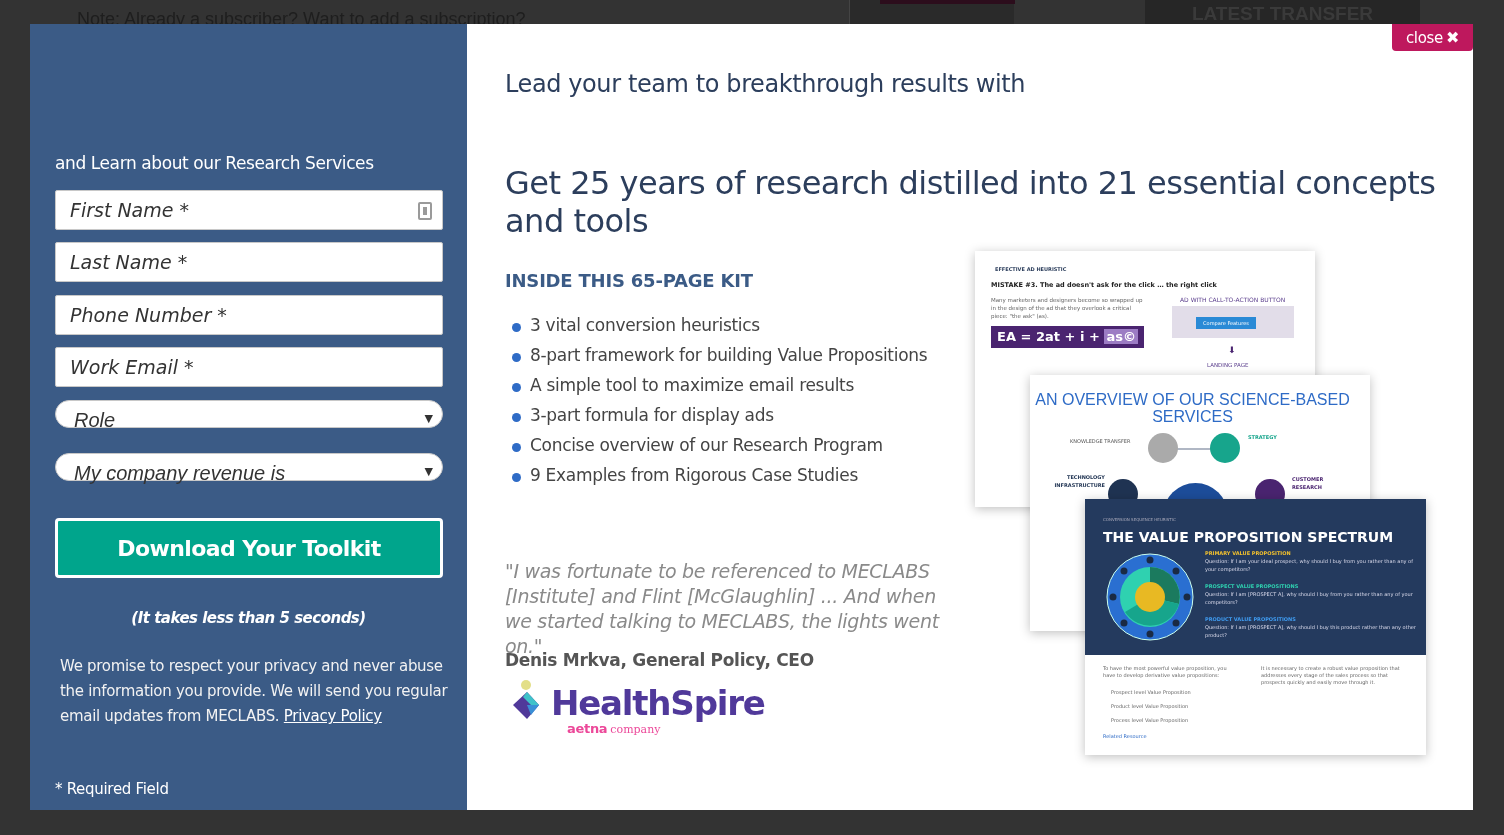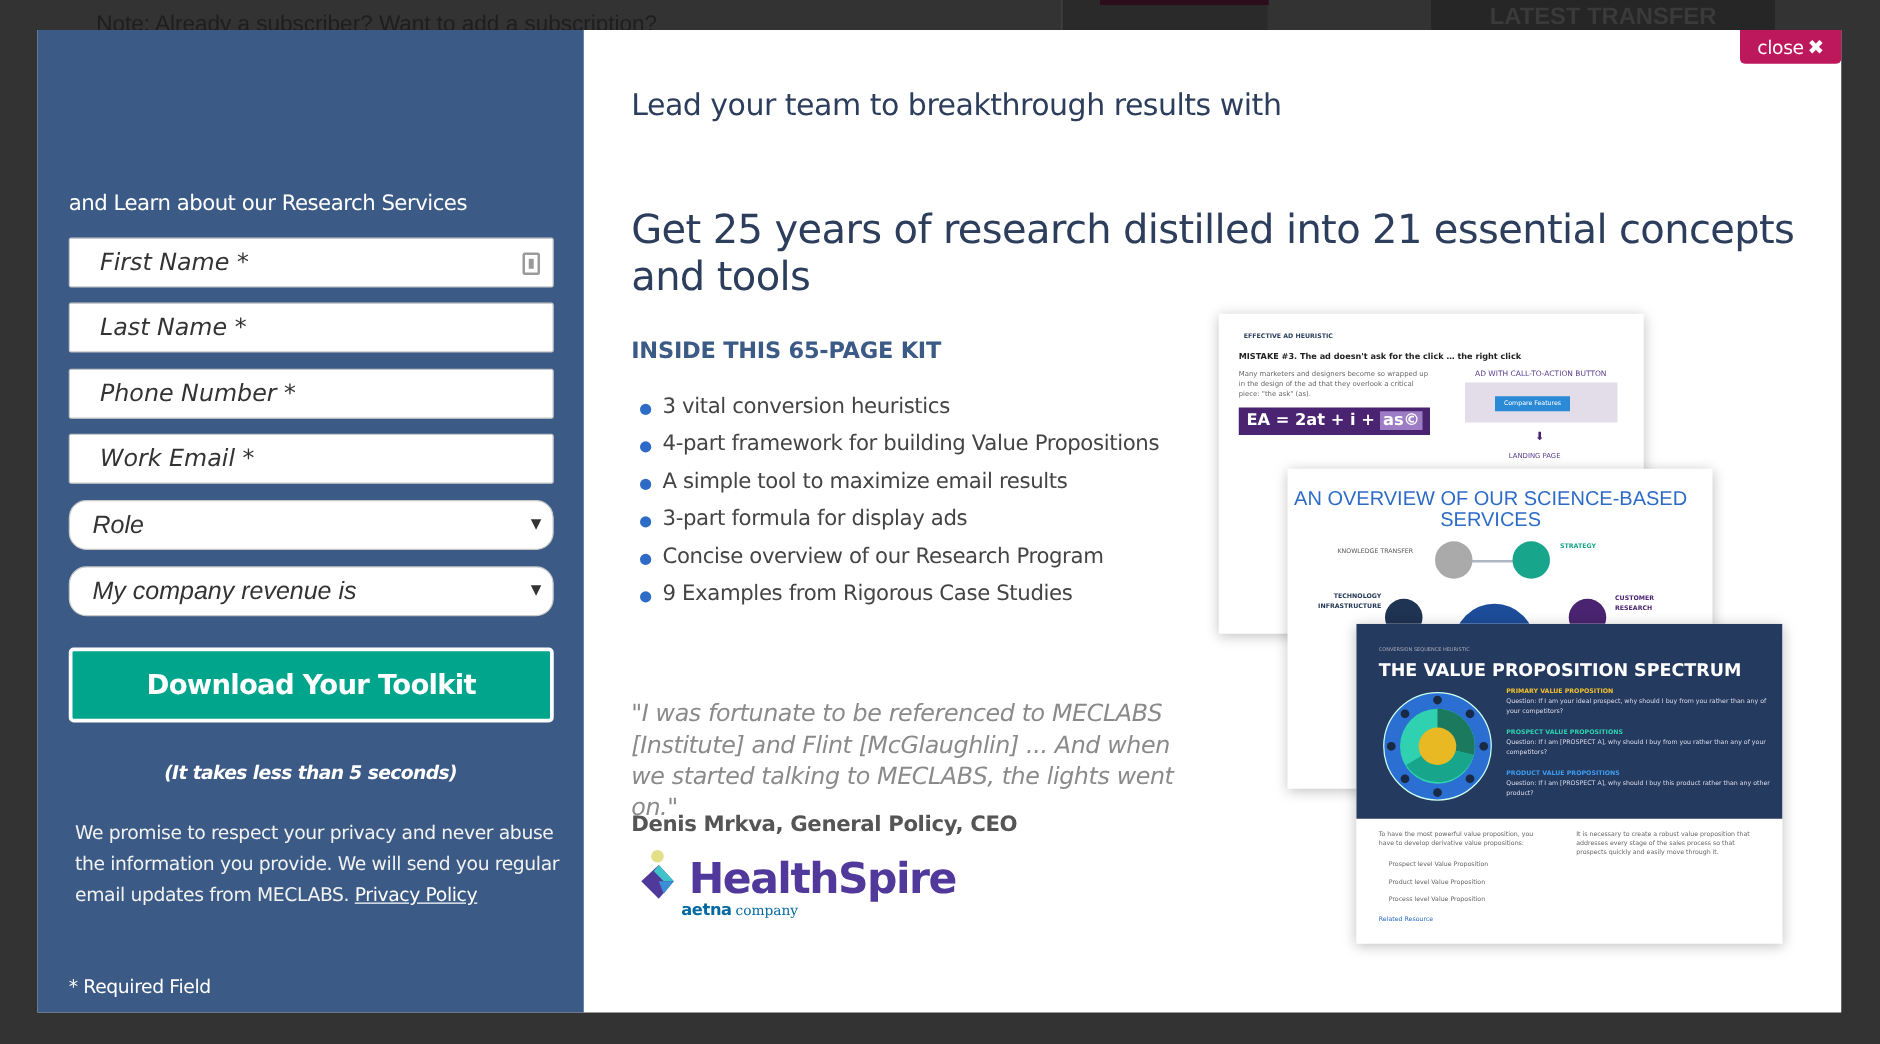--- a/index.html
+++ b/index.html
@@ -11,46 +11,46 @@
   .bg-thumb { position: absolute; left: 849px; top: 0; width: 165px; height: 24px; background: #2a2a2a; border-left: 1px solid #444; }
   .bg-thumb .strip { position: absolute; left: 30px; top: 0; width: 135px; height: 4px; background: #2c0d1c; }
   .bg-interview { position: absolute; left: 1145px; top: 0; width: 275px; height: 24px; background: #262626; color: #3a3a3a; font-weight: bold; font-size: 19px; text-align: center; line-height: 28px; font-family: "Liberation Sans", sans-serif; }
 
   
   .modal { position: absolute; left: 30px; top: 24px; width: 1443px; height: 786px; background: #ffffff; }
   .left { position: absolute; left: 0; top: 0; width: 437px; height: 786px; background: #3b5b86; color: #fff; }
   .left h1 { position: absolute; left: 25px; top: 44px; width: 400px; font-family: "DejaVu Sans", sans-serif; font-weight: normal; font-size: 33px; line-height: 35px; letter-spacing: -0.6px; }
   .left .sub { position: absolute; left: 25px; top: 129px; font-size: 17px; letter-spacing: -0.4px; }
   .field { position: absolute; left: 25px; width: 388px; height: 40px; background: #fff; border: 1px solid #c8c8c8; border-radius: 2px; }
-  .field input { width: 100%; height: 100%; border: none; background: transparent; padding-left: 24px; font-family: "DejaVu Sans", sans-serif; font-style: italic; font-size: 19px; color: #333; outline: none; }
+  .field input { width: 100%; height: 100%; border: none; background: transparent; padding-left: 14px; font-family: "DejaVu Sans", sans-serif; font-style: italic; font-size: 19px; color: #333; outline: none; }
   .field input::placeholder { color: #333; }
   .field .contact-icon { position: absolute; right: 10px; top: 11px; width: 14px; height: 18px; border: 2px solid #9a9a9a; border-radius: 2px; }
   .field .contact-icon::after { content: ""; position: absolute; left: 3px; top: 3px; width: 4px; height: 8px; background: #9a9a9a; }
-  .select { position: absolute; left: 25px; width: 388px; height: 40px; background: #fff; border: 1px solid #c8c8c8; border-radius: 14px; }
+  .select { position: absolute; left: 25px; width: 388px; height: 28px; background: #fff; border: 1px solid #c8c8c8; border-radius: 14px; }
   .select .val { position: absolute; left: 18px; top: 8px; font-family: "Liberation Sans", sans-serif; font-style: italic; font-size: 20px; color: #333; }
   .select .arrow { position: absolute; right: 9px; top: 11px; font-size: 11px; color: #333; }
   .dl-btn { position: absolute; left: 25px; top: 494px; width: 388px; height: 60px; background: #00a58c; border: 3px solid #ffffff; border-radius: 4px; color: #fff; font-family: "DejaVu Sans", sans-serif; font-weight: bold; font-size: 22px; letter-spacing: -0.6px; cursor: pointer; }
   .takes { position: absolute; left: 0; width: 437px; top: 585px; text-align: center; font-weight: bold; font-style: italic; font-size: 15px; letter-spacing: -0.5px; }
   .privacy { position: absolute; left: 30px; top: 630px; width: 390px; font-size: 15px; line-height: 25px; letter-spacing: -0.3px; color: #f2f2f2; }
   .privacy a { color: #fff; text-decoration: underline; }
   .req { position: absolute; left: 25px; top: 756px; font-size: 15px; letter-spacing: -0.3px; }
 
   .right { position: absolute; left: 437px; top: 0; width: 1006px; height: 786px; }
   .lead { position: absolute; left: 38px; top: 46px; color: #2c3e5c; font-size: 24px; letter-spacing: -0.4px; }
   .title { position: absolute; left: 37px; top: 76px; color: #2c3e5c; font-size: 46px; letter-spacing: -0.6px; font-weight: normal; }
   .tagline { position: absolute; left: 38px; top: 140px; color: #2c3e5c; font-size: 32px; letter-spacing: -0.5px; }
   .kit-h { position: absolute; left: 38px; top: 246px; color: #3b5b86; font-weight: bold; font-size: 18px; letter-spacing: -0.2px; }
   .kit-list { position: absolute; left: 45px; top: 286px; list-style: none; }
   .kit-list li { position: relative; padding-left: 18px; height: 30px; line-height: 30px; font-size: 17px; color: #444; letter-spacing: -0.3px; }
   .kit-list li .dot { position: absolute; left: 0; top: 13px; width: 9px; height: 9px; border-radius: 50%; background: #2e6bc6; }
   .quote { position: absolute; left: 38px; top: 535px; width: 450px; font-style: italic; font-size: 19px; line-height: 25px; color: #8a8a8a; letter-spacing: -0.3px; font-weight: 300; }
   .author { position: absolute; left: 38px; top: 626px; font-weight: bold; font-size: 17px; color: #555; letter-spacing: -0.3px; }
   .logo { position: absolute; left: 42px; top: 655px; width: 260px; height: 60px; }
   .logo .word { position: absolute; left: 42px; top: 4px; font-family: "DejaVu Sans", sans-serif; font-weight: bold; font-size: 34px; color: #50399a; letter-spacing: -1.2px; }
-  .logo .aetna { position: absolute; left: 36px; top: 42px; font-size: 13px; color: #0369a1; }
+  .logo .aetna { position: absolute; left: 58px; top: 42px; font-size: 13px; color: #ec4899; }
   .logo .aetna b { font-weight: bold; letter-spacing: -0.3px; }
   .logo .aetna span { font-family: "DejaVu Serif", serif; font-size: 11px; margin-left: 3px; }
 
   .close-btn { position: absolute; left: 1362px; top: 0; width: 81px; height: 27px; background: #be185d; color: #fff; border-radius: 0 0 4px 4px; font-size: 15px; text-align: center; line-height: 28px; cursor: pointer; letter-spacing: -0.3px; }
   .close-btn .x { font-weight: bold; font-size: 16px; margin-left: 3px; }
 
   
   .pg { position: absolute; background: #fff; box-shadow: 0 2px 10px rgba(0,0,0,0.25); overflow: hidden; }
   .pg1 { left: 508px; top: 227px; width: 340px; height: 256px; }
   .pg2 { left: 563px; top: 351px; width: 340px; height: 256px; }
@@ -121,21 +121,21 @@
     <div class="req">* Required Field</div>
   </div>
 
   <div class="right">
     <div class="lead">Lead your team to breakthrough results with</div>
     <div class="tagline">Get 25 years of research distilled into 21 essential concepts and tools</div>
 
     <div class="kit-h">INSIDE THIS 65-PAGE KIT</div>
     <ul class="kit-list">
       <li><span class="dot"></span><span>3 vital conversion heuristics</span></li>
-      <li><span class="dot"></span><span>4-part framework for building Value Propositions</span></li>
+      <li><span class="dot"></span><span>8-part framework for building Value Propositions</span></li>
       <li><span class="dot"></span><span>A simple tool to maximize email results</span></li>
       <li><span class="dot"></span><span>3-part formula for display ads</span></li>
       <li><span class="dot"></span><span>Concise overview of our Research Program</span></li>
       <li><span class="dot"></span><span>9 Examples from Rigorous Case Studies</span></li>
     </ul>
 
     <div class="quote">"I was fortunate to be referenced to MECLABS [Institute] and Flint [McGlaughlin] ... And when we started talking to MECLABS, the lights went on."</div>
     <div class="author">Denis Mrkva, General Policy, CEO</div>
 
     <div class="logo">

